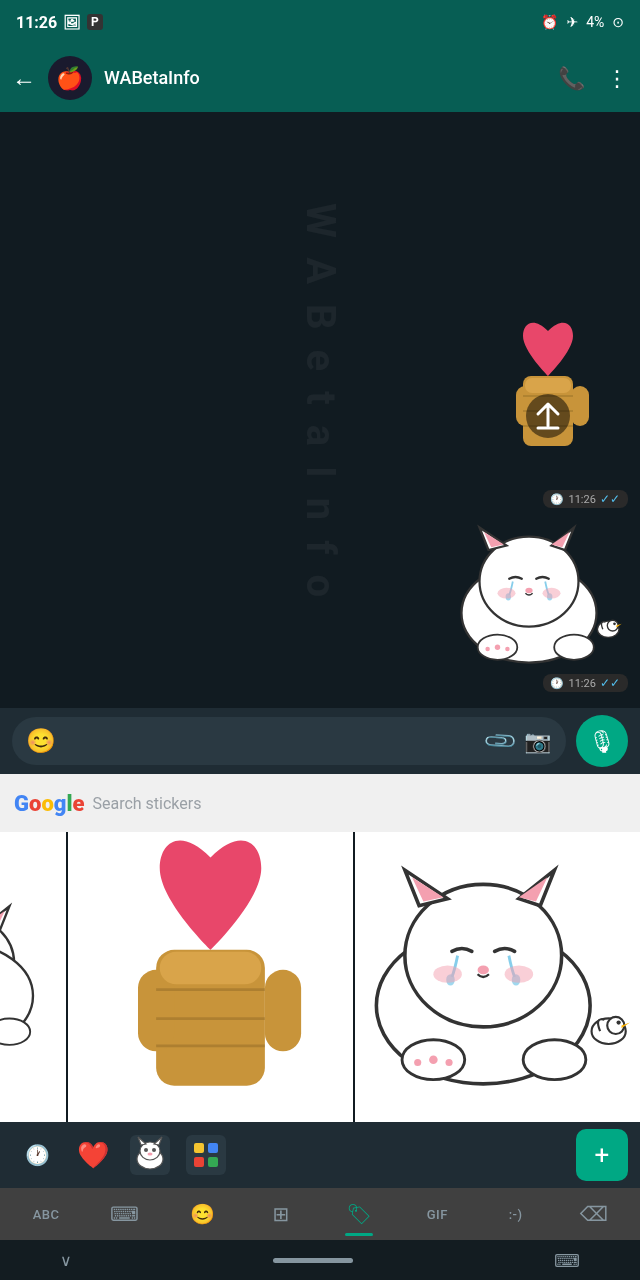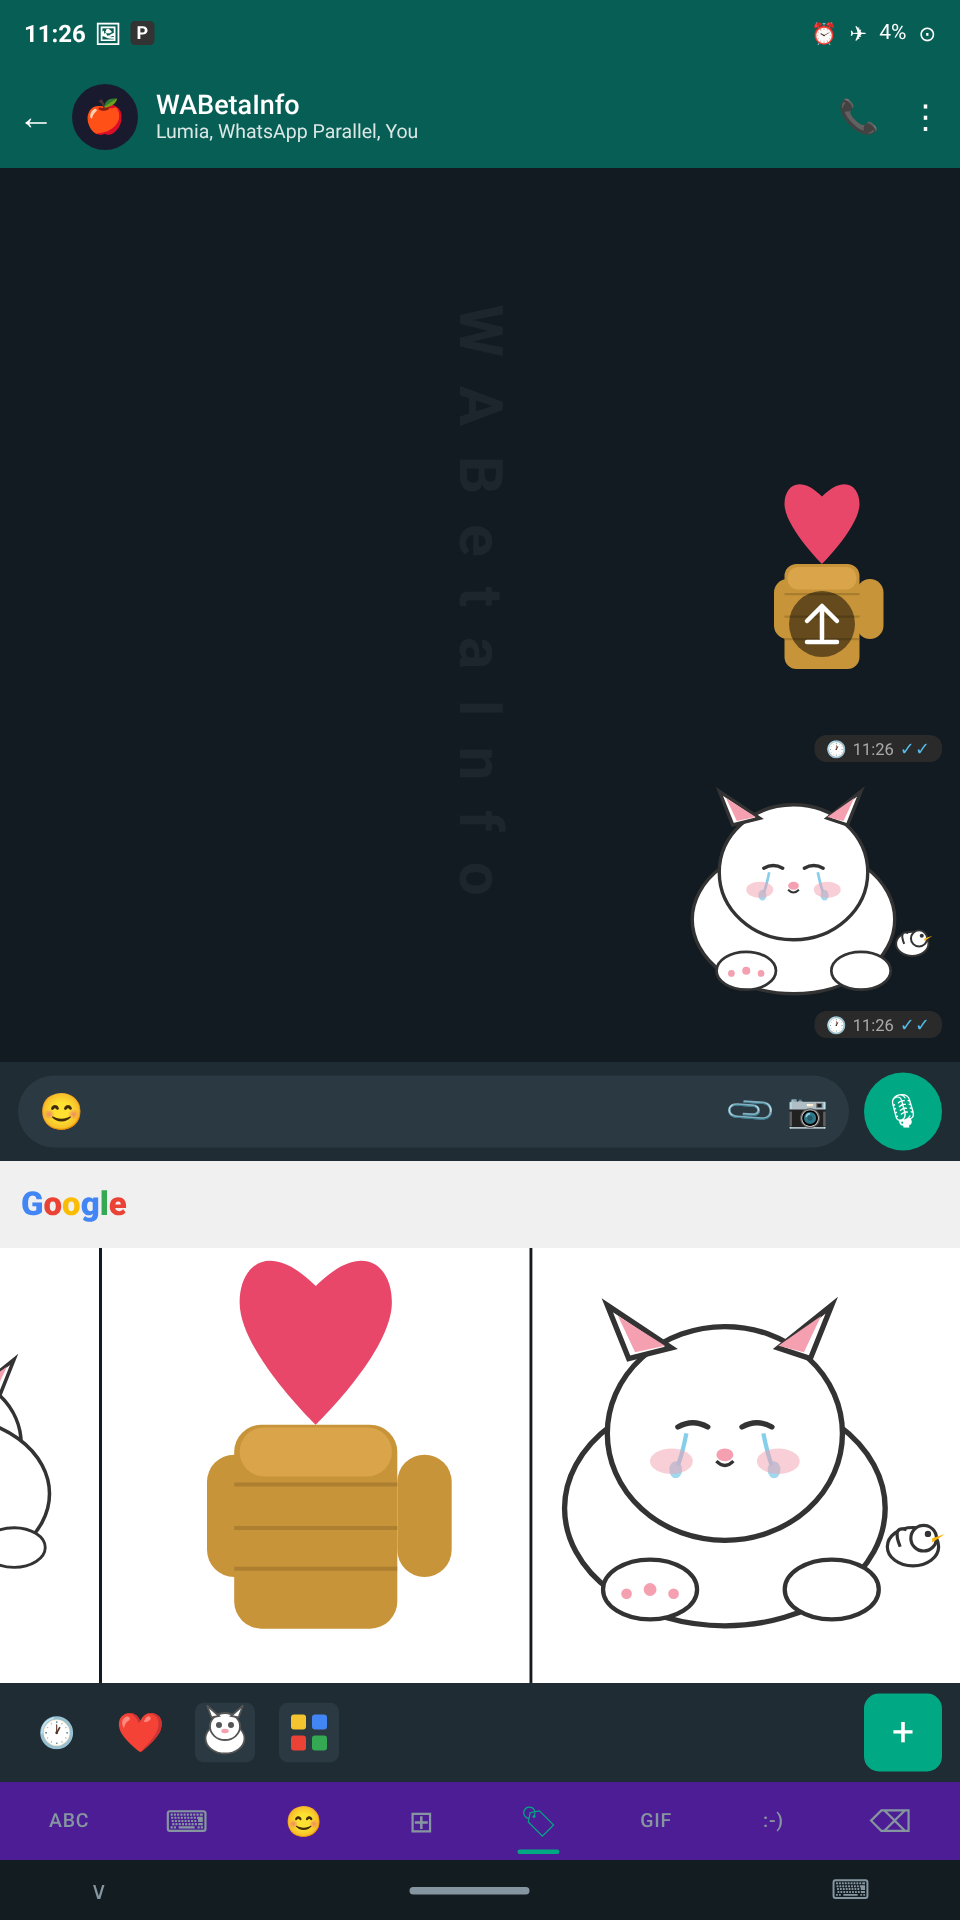--- a/index.html
+++ b/index.html
@@ -286,21 +286,21 @@
       display: flex;
       align-items: center;
       justify-content: center;
       color: white;
       font-size: 26px;
       cursor: pointer;
     }
 
     
     .keyboard-toolbar {
-      background: #4c1d95;
+      background: #404040;
       display: flex;
       align-items: center;
       padding: 6px 8px;
       height: 52px;
       gap: 2px;
       text-align: right;
     }
     .kb-btn {
       flex: 1;
       height: 40px;
@@ -381,21 +381,20 @@
   </div>
 </div>
 
 <div class="toolbar">
   <span class="back-btn">←</span>
   <div class="avatar">
     <span class="avatar-apple">🍎</span>
   </div>
   <div class="contact-info">
     <span class="contact-name">WABetaInfo</span>
-    <span class="contact-status">Lumia, WhatsApp Parallel, You</span>
   </div>
   <div class="toolbar-actions">
     <span class="toolbar-icon">📞</span>
     <span class="toolbar-icon">⋮</span>
   </div>
 </div>
 
 <div class="chat-area">
   <div class="watermark">WABetaInfo</div>
   <div class="messages">
@@ -489,20 +488,21 @@
   </div>
   <div class="mic-btn">
     <span>🎙</span>
   </div>
 </div>
 
 <div class="sticker-search-bar">
   <span style="font-size:22px; font-weight:900;">
     <span class="g-blue">G</span><span class="g-red">o</span><span class="g-yellow">o</span><span class="g-blue">g</span><span class="g-green">l</span><span class="g-red">e</span>
   </span>
+  <span class="search-placeholder">Search stickers</span>
 </div>
 
 <div class="sticker-grid">
 
   <div class="sticker-col narrow" style="overflow:hidden; background:white;">
     <svg viewBox="130 0 70 160" style="width:68px; height:290px;">
       <ellipse cx="90" cy="65" rx="55" ry="50" fill="white" stroke="#333" stroke-width="2.5"></ellipse>
       <polygon points="130,30 140,5 115,25" fill="white" stroke="#333" stroke-width="2.5"></polygon>
       <polygon points="127,27 135,10 115,24" fill="#f4a0b0"></polygon>
       <path d="M98 62 Q105 58 112 62" stroke="#333" stroke-width="2.5" fill="none" stroke-linecap="round"></path>

